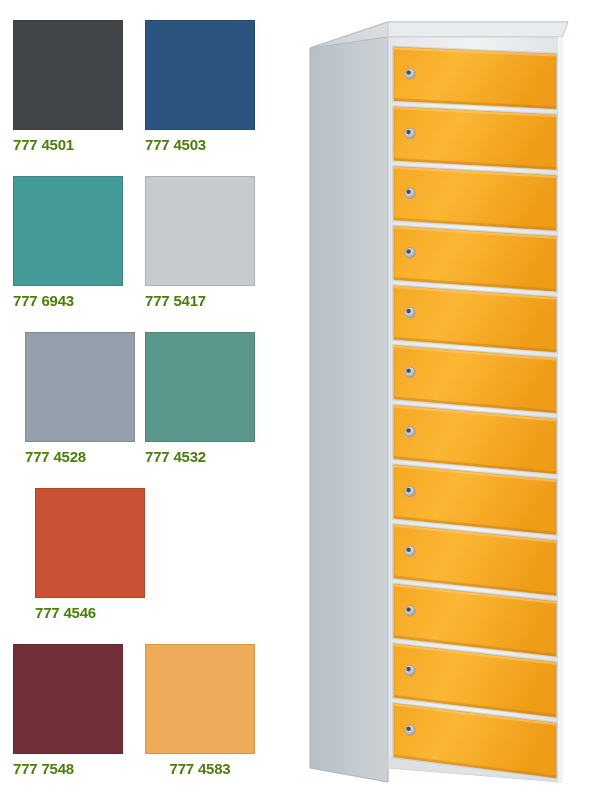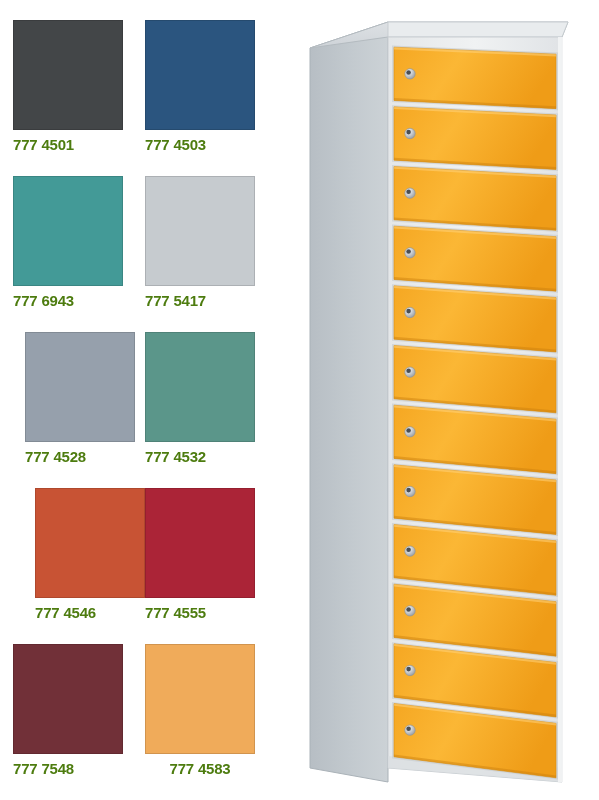--- a/index.html
+++ b/index.html
@@ -78,24 +78,20 @@
         <span class="swatch-label">777 4528</span>
       </div>
       <div class="swatch-cell" style="left: 132px; top: 312px;">
         <span class="swatch-chip" style="background: rgb(91, 150, 138);"></span>
         <span class="swatch-label">777 4532</span>
       </div>
       <div class="swatch-cell" style="left: 0px; top: 468px; margin-left: 22px;">
         <span class="swatch-chip" style="background: rgb(200, 83, 52);"></span>
         <span class="swatch-label">777 4546</span>
       </div>
-      <div class="swatch-cell" style="left: 132px; top: 468px;">
-        <span class="swatch-chip" style="background: rgb(171, 36, 55);"></span>
-        <span class="swatch-label">777 4555</span>
-      </div>
       <div class="swatch-cell" style="left: 0px; top: 624px;">
         <span class="swatch-chip" style="background: rgb(113, 48, 56);"></span>
         <span class="swatch-label">777 7548</span>
       </div>
       <div class="swatch-cell" style="left: 132px; top: 624px; text-align: center;">
         <span class="swatch-chip" style="background: rgb(240, 171, 90);"></span>
         <span class="swatch-label">777 4583</span>
       </div>
     </div>
 

